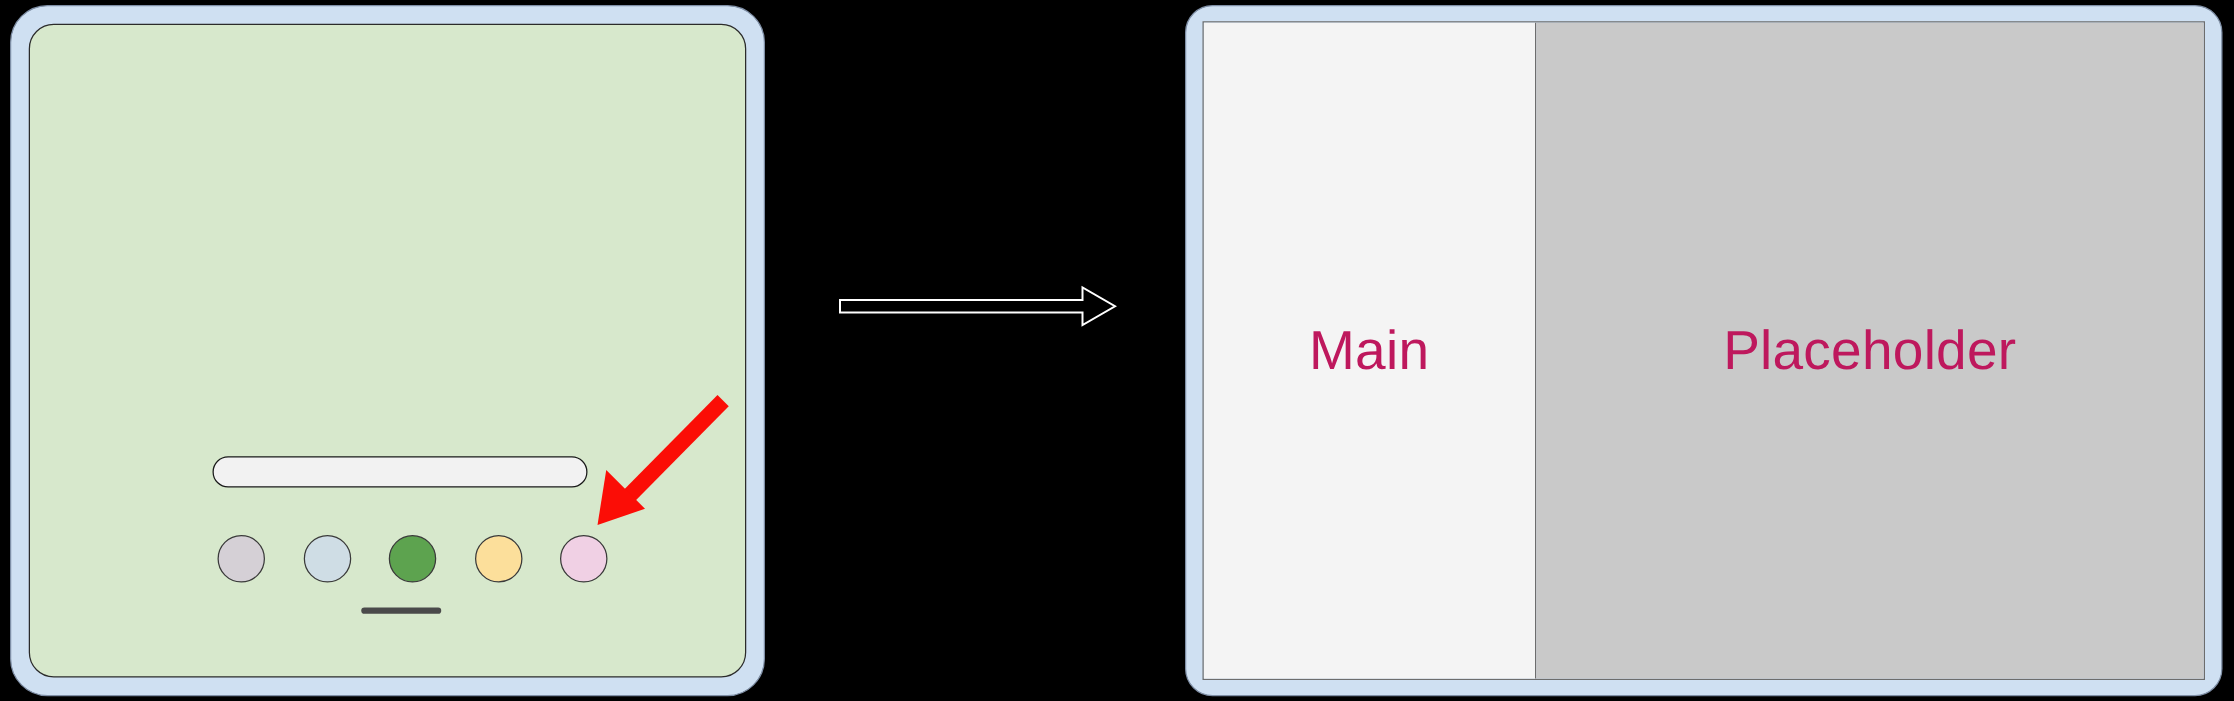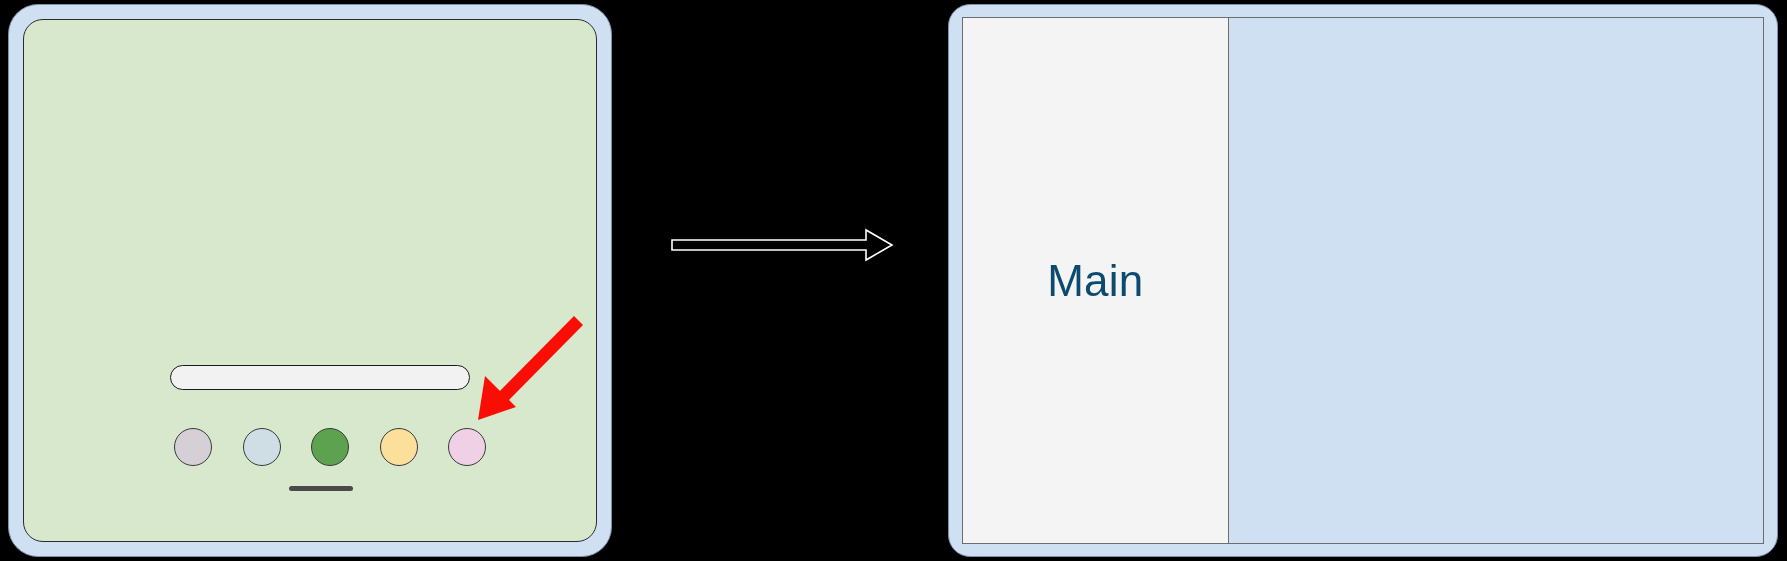--- a/index.html
+++ b/index.html
@@ -133,21 +133,21 @@
     box-sizing: border-box;
     display: flex;
     overflow: hidden;
   }
   .pane {
     display: flex;
     align-items: center;
     justify-content: center;
     height: 100%;
     box-sizing: border-box;
-    color: #0c4a6e;
+    color: #be185d;
     font-size: 44px;
     font-family: "Liberation Sans", sans-serif;
     font-weight: 400;
     letter-spacing: 0.2px;
   }
   .pane-main {
     width: 33.2%;
     background: #f4f4f4;
     border-right: 1.2px solid #6d6d6d;
   }
@@ -190,16 +190,19 @@
     <g fill="none" stroke="#ffffff" stroke-width="1.6" stroke-linejoin="miter">
       <path d="M2 18 L2 28 L196 28 L196 38 L222 23 L196 8 L196 18 Z"></path>
     </g>
   </svg>
 
   <div class="device-right">
     <div class="device-right-screen">
       <div class="pane pane-main">
         <span>Main</span>
       </div>
+      <div class="pane pane-placeholder">
+        <span>Placeholder</span>
+      </div>
     </div>
   </div>
 
 </div>
 
 </body></html>

